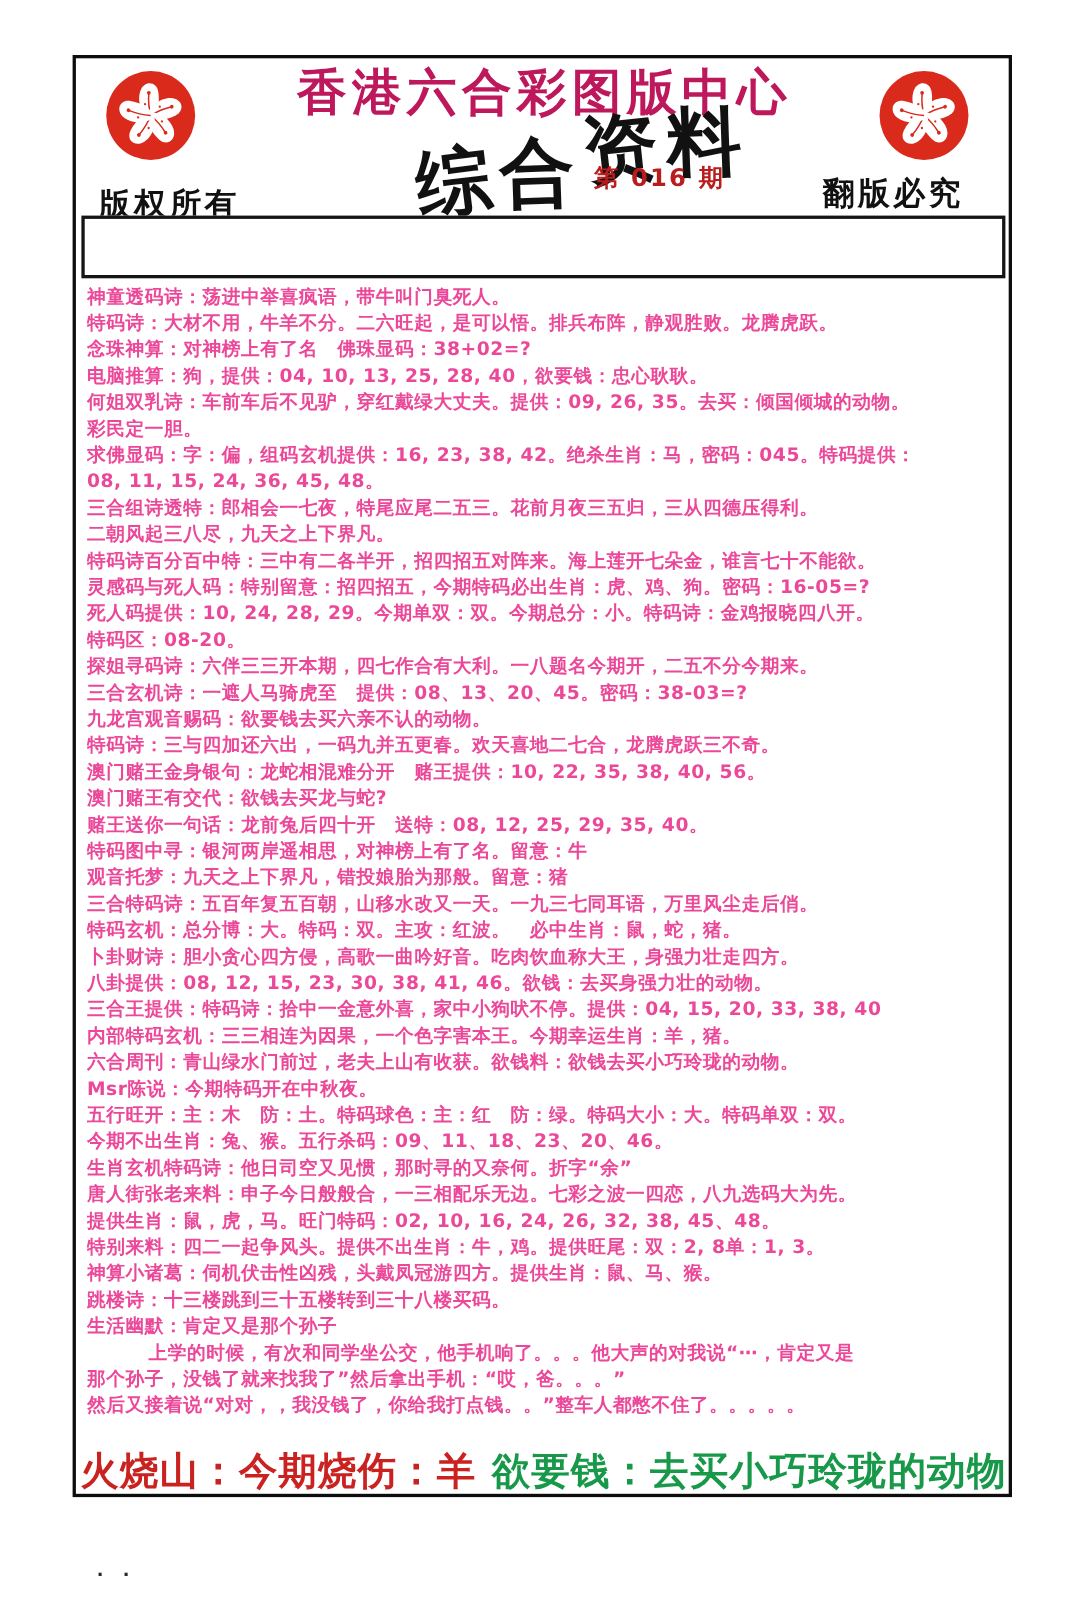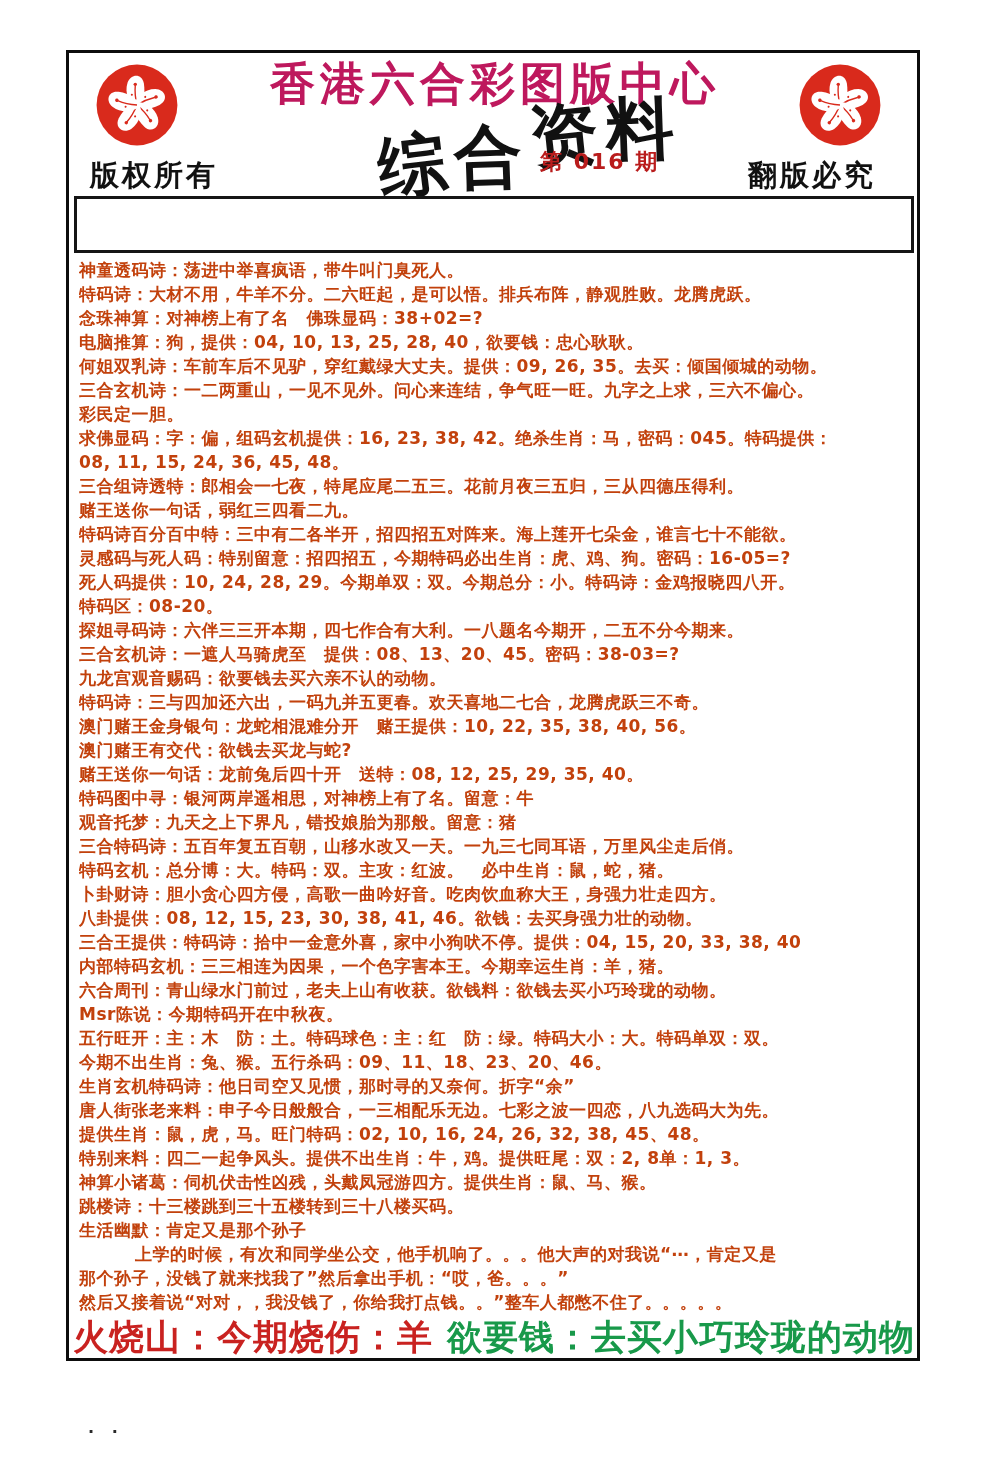--- a/index.html
+++ b/index.html
@@ -26,30 +26,30 @@
   .hdr-subtitle span{display:inline-block;}
   .hdr-subtitle span:nth-child(1){transform:translateY(28px) rotate(-7deg);}
   .hdr-subtitle span:nth-child(2){transform:translateY(20px) rotate(-2deg);}
   .hdr-subtitle span:nth-child(3){transform:translateY(-2px) rotate(-6deg);}
   .hdr-subtitle span:nth-child(4){transform:translateY(-8px) rotate(-2deg);}
   .issue{
     position:absolute;left:540px;top:147px;font-size:22px;font-weight:bold;
     letter-spacing:2px;white-space:nowrap;color:#b91c1c;
   }
   .copyright{position:absolute;top:156px;font-size:29px;font-weight:bold;letter-spacing:3px;color:#111;}
-  .copy-left{left:90px;}
+  .copy-left{left:90px;margin-top:10px;}
   .copy-right{left:748px;}
   .notice-box{
     position:absolute;left:74px;top:196px;width:840px;height:57px;
     border:3px solid #151515;box-sizing:border-box;background:#fff;
   }
   .body-text{position:absolute;left:79px;top:258px;width:838px;}
   .line{
     height:24px;line-height:24px;font-size:17px;font-weight:700;
-    white-space:nowrap;overflow:hidden;color:#c2410c;letter-spacing:0.5px;
+    white-space:nowrap;overflow:hidden;color:#ec4899;letter-spacing:0.5px;
   }
   .line.indent{padding-left:56px;}
   .footer{
     position:absolute;left:66px;top:1314px;width:854px;text-align:left;
     font-size:35px;font-weight:bold;white-space:nowrap;letter-spacing:1px;
   }
   .fseg{margin:0 7px;}
   .page-dots{
     position:absolute;left:88px;top:1418px;font-size:16px;font-weight:bold;
     letter-spacing:6px;color:#2a2a2a;
@@ -106,26 +106,25 @@
   <div class="copyright copy-right">翻版必究</div>
 
   <div class="notice-box"></div>
 
   <div class="body-text">
       <div class="line">神童透码诗：荡进中举喜疯语，带牛叫门臭死人。</div>
       <div class="line">特码诗：大材不用，牛羊不分。二六旺起，是可以悟。排兵布阵，静观胜败。龙腾虎跃。</div>
       <div class="line">念珠神算：对神榜上有了名　佛珠显码：38+02=?</div>
       <div class="line">电脑推算：狗，提供：04, 10, 13, 25, 28, 40，欲要钱：忠心耿耿。</div>
       <div class="line">何姐双乳诗：车前车后不见驴，穿红戴绿大丈夫。提供：09, 26, 35。去买：倾国倾城的动物。</div>
-      <div class="line">三合玄机诗：一二两重山，一见不见外。问心来连结，争气旺一旺。九字之上求，三六不偏心。</div>
       <div class="line">彩民定一胆。</div>
       <div class="line">求佛显码：字：偏，组码玄机提供：16, 23, 38, 42。绝杀生肖：马，密码：045。特码提供：</div>
       <div class="line">08, 11, 15, 24, 36, 45, 48。</div>
       <div class="line">三合组诗透特：郎相会一七夜，特尾应尾二五三。花前月夜三五归，三从四德压得利。</div>
-      <div class="line">赌王送你一句话，弱红三四看二九。</div>
+      <div class="line">二朝风起三八尽，九天之上下界凡。</div>
       <div class="line">特码诗百分百中特：三中有二各半开，招四招五对阵来。海上莲开七朵金，谁言七十不能欲。</div>
       <div class="line">灵感码与死人码：特别留意：招四招五，今期特码必出生肖：虎、鸡、狗。密码：16-05=?</div>
       <div class="line">死人码提供：10, 24, 28, 29。今期单双：双。今期总分：小。特码诗：金鸡报晓四八开。</div>
       <div class="line">特码区：08-20。</div>
       <div class="line">探姐寻码诗：六伴三三开本期，四七作合有大利。一八题名今期开，二五不分今期来。</div>
       <div class="line">三合玄机诗：一遮人马骑虎至　提供：08、13、20、45。密码：38-03=?</div>
       <div class="line">九龙宫观音赐码：欲要钱去买六亲不认的动物。</div>
       <div class="line">特码诗：三与四加还六出，一码九并五更春。欢天喜地二七合，龙腾虎跃三不奇。</div>
       <div class="line">澳门赌王金身银句：龙蛇相混难分开　赌王提供：10, 22, 35, 38, 40, 56。</div>
       <div class="line">澳门赌王有交代：欲钱去买龙与蛇?</div>

